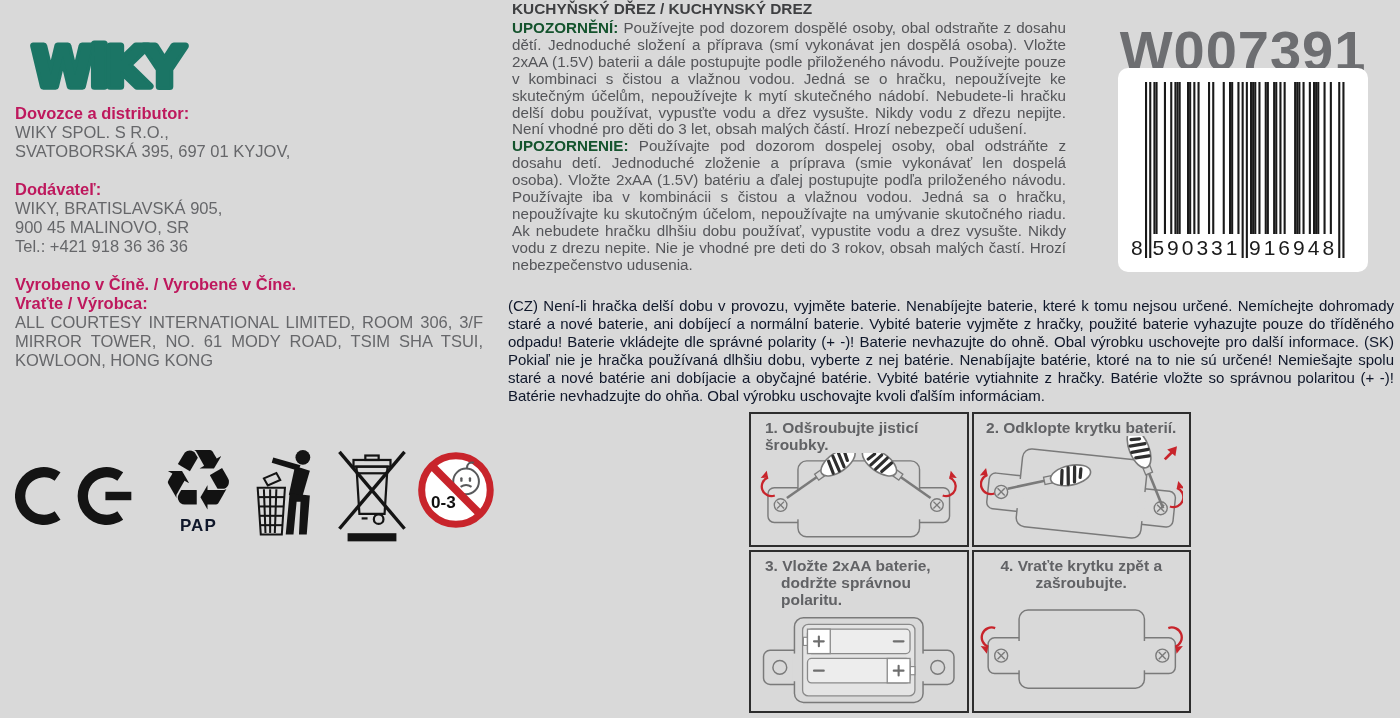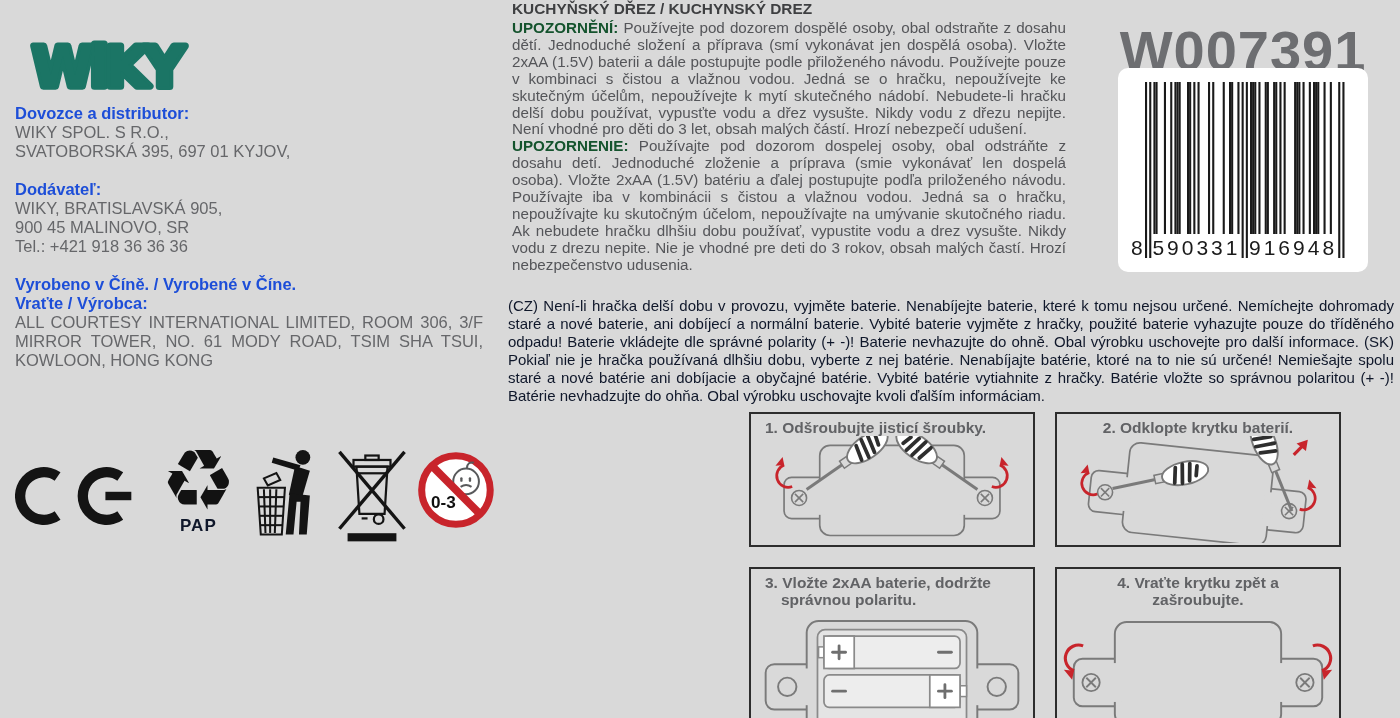--- a/index.html
+++ b/index.html
@@ -1,43 +1,43 @@
 <!DOCTYPE html>
 <html><head>
 <meta charset="utf-8">
 <style>
   html,body{margin:0;padding:0;background:#9a9a9a;}
   .sheet{position:relative;width:1400px;height:718px;background:#d9d9d9;overflow:hidden;
          font-family:"Liberation Sans","DejaVu Sans",sans-serif;color:#57585b;}
   
   .logo-wrap{position:absolute;left:26px;top:20px;width:220px;height:84px;}
   .left-col{position:absolute;left:15px;top:104px;width:468px;font-size:16.5px;line-height:19px;color:#66676a;}
-  .left-col .hd{font-weight:bold;color:#1d4ed8;}
+  .left-col .hd{font-weight:bold;color:#be185d;}
   .blk{margin-bottom:19px;}
   .just{text-align:justify;}
   
   .icon-row{position:absolute;left:15px;top:444px;width:480px;height:104px;display:flex;align-items:flex-start;}
   .recycle-box{margin-left:14px;margin-top:-6px;width:88px;text-align:center;}
   .recycle-glyph{font-family:"DejaVu Sans",sans-serif;font-size:84px;line-height:84px;color:#121212;display:block;}
   .recycle-label{display:block;font-weight:bold;font-size:17px;color:#0f172a;letter-spacing:1px;margin-top:-6px;}
   
   .center-col{position:absolute;left:512px;top:0;width:554px;font-size:15.2px;line-height:16.9px;color:#545559;}
   .center-col h1{margin:0 0 2px 0;font-size:15.4px;line-height:18px;color:#3e3f41;}
   .center-col p{margin:0;text-align:justify;}
   .center-col b{color:#14532d;}
   .wide-note{position:absolute;left:508px;top:297px;width:886px;font-size:15px;line-height:17.9px;
              text-align:justify;color:#0f172a;}
   
   .sku{position:absolute;left:1118px;top:18px;width:250px;text-align:center;font-size:56px;
        font-weight:bold;color:#6d6e71;letter-spacing:1px;}
   .barcode-box{position:absolute;left:1118px;top:68px;width:250px;height:204px;background:#ffffff;
                border-radius:10px;display:flex;align-items:center;justify-content:center;}
   
-  .steps{position:absolute;left:749px;top:412px;width:592px;height:295px;display:grid;
-         grid-template-columns:1fr 1fr;grid-template-rows:135px 1fr;gap:20px;}
+  .steps{position:absolute;left:749px;top:412px;width:442px;height:295px;display:grid;
+         grid-template-columns:1fr 1fr;grid-template-rows:135px 1fr;gap:3px;}
   .panel{border:2px solid #2d2d2d;display:flex;flex-direction:column;padding:3px 6px 2px;}
   .panel .cap{font-weight:bold;font-size:15.5px;line-height:17px;color:#616265;margin:2px 0 0;}
   .cap-left{text-align:left;padding-left:8px;}
   .cap-center{text-align:center;}
   .cap-hang{padding-left:24px;text-indent:-16px;max-width:250px;}
   .cap-narrow{max-width:200px;margin-left:auto!important;margin-right:auto!important;}
   .panel svg{flex:1 1 auto;width:100%;min-height:0;}
 </style>
 </head>
 <body>

